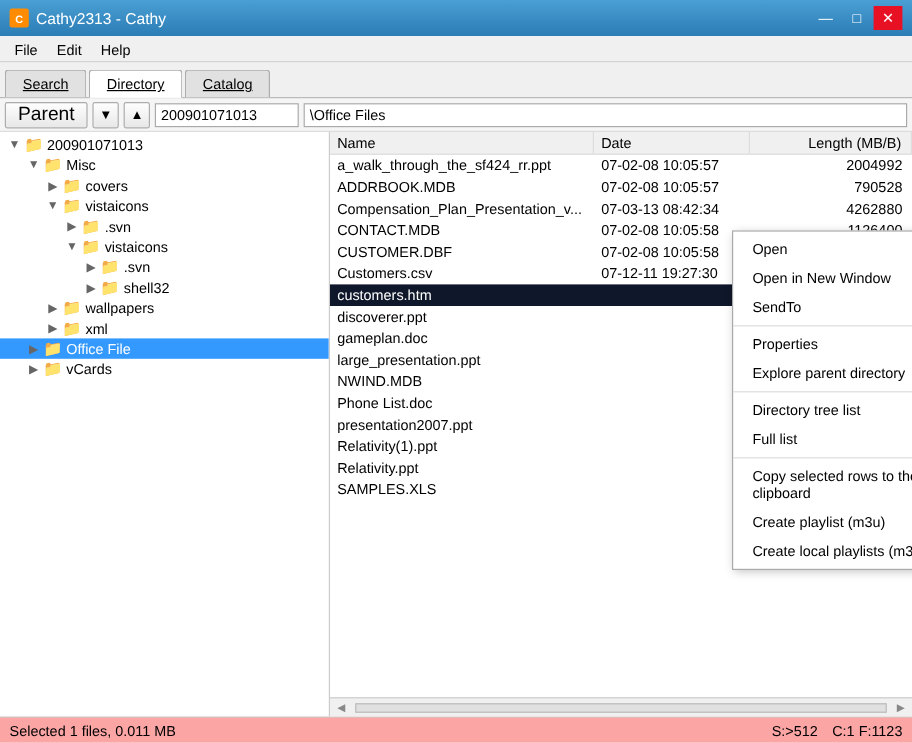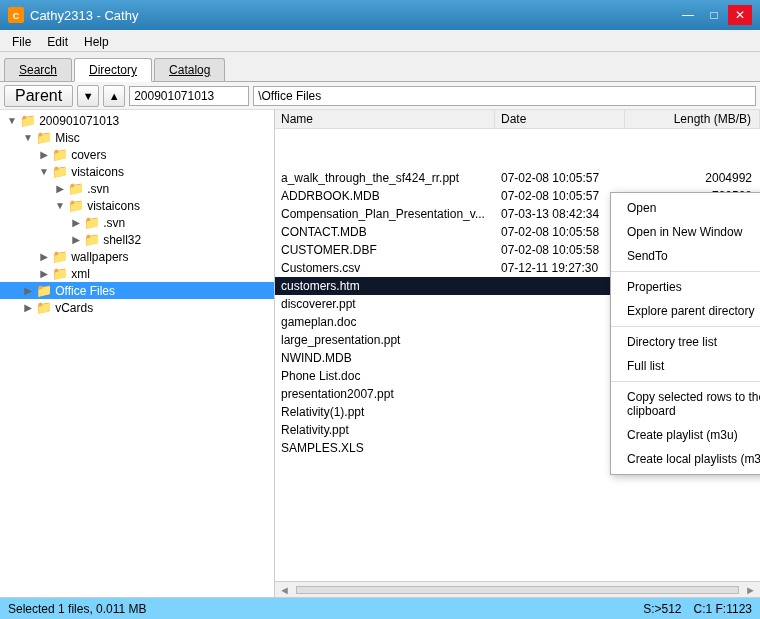--- a/index.html
+++ b/index.html
@@ -139,21 +139,20 @@
     .indent { display: inline-block; }
 
     
     .file-panel {
       flex: 1;
       background: white;
       overflow: hidden;
       display: flex;
       flex-direction: column;
       position: relative;
-      gap: 40px;
     }
     .file-header {
       display: flex;
       border-bottom: 1px solid #ddd;
       background: #f0f0f0;
     }
     .file-col-header {
       padding: 2px 6px;
       border-right: 1px solid #ddd;
       font-size: 12px;
@@ -187,21 +186,21 @@
       height: 16px;
       border-top: 1px solid #ccc;
       background: #f0f0f0;
       display: flex;
       align-items: center;
     }
 
     
     .status-bar {
       height: 22px;
-      background: #7dd3fc;
+      background: #fca5a5;
       border-top: 1px solid #ccc;
       display: flex;
       align-items: center;
       padding: 0 8px;
       justify-content: space-between;
       font-size: 12px;
     }
     .status-right { display: flex; gap: 12px; }
 
     
@@ -337,21 +336,21 @@
       <span class="indent" style="width:36px"></span>
       <span class="expand-icon">▶</span>
       <span class="folder-icon">📁</span>
       <span>xml</span>
     </div>
 
     <div class="tree-item selected">
       <span class="indent" style="width:20px"></span>
       <span class="expand-icon">▶</span>
       <span class="folder-icon">📁</span>
-      <span>Office Files</span>
+      <span>Office File</span>
     </div>
 
     <div class="tree-item">
       <span class="indent" style="width:20px"></span>
       <span class="expand-icon">▶</span>
       <span class="folder-icon">📁</span>
       <span>vCards</span>
     </div>
   </div>
 

